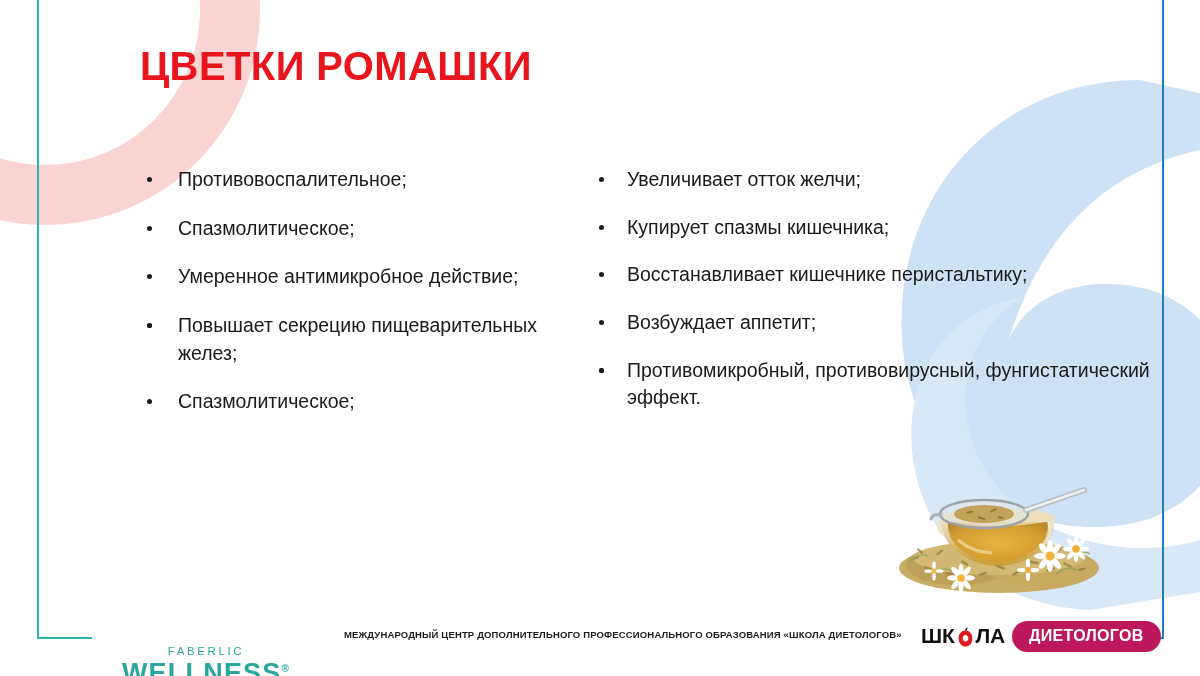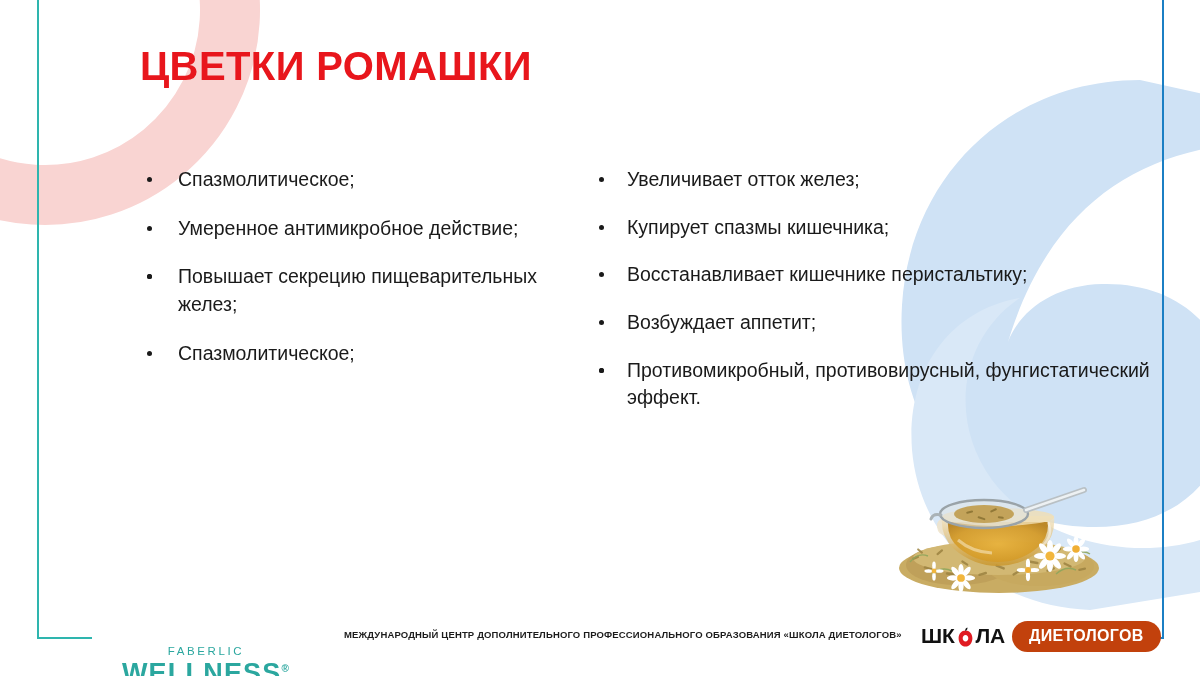--- a/index.html
+++ b/index.html
@@ -209,21 +209,21 @@
   .apple-o {
     position: relative;
     display: inline-block;
     width: 19px;
     height: 21px;
     margin: 0 1px;
   }
   .apple-o svg { display: block; width: 100%; height: 100%; }
   .logo-pill {
     margin-left: 7px;
-    background: #c2410c;
+    background: #be185d;
     color: #ffffff;
     font-size: 16px;
     font-weight: bold;
     letter-spacing: 0.3px;
     padding: 6px 17px 7px 17px;
     border-radius: 17px;
   }
 </style>
 </head>
 <body>
@@ -260,20 +260,24 @@
 
   <div class="content">
 
     <div class="slide-title">ЦВЕТКИ РОМАШКИ</div>
 
 
     <div class="col col-left">
       <ul class="bullets">
         <li>
           <span class="bullet-dot"></span>
+          <span>Противовоспалительное;</span>
+        </li>
+        <li>
+          <span class="bullet-dot"></span>
           <span>Спазмолитическое;</span>
         </li>
         <li>
           <span class="bullet-dot"></span>
           <span>Умеренное антимикробное действие;</span>
         </li>
         <li>
           <span class="bullet-dot"></span>
         </li>
         <li>
@@ -284,21 +288,21 @@
           <span class="bullet-dot"></span>
           <span>Спазмолитическое;</span>
         </li>
       </ul>
     </div>
 
     <div class="col col-right">
       <ul class="bullets">
         <li>
           <span class="bullet-dot"></span>
-          <span>Увеличивает отток желез;</span>
+          <span>Увеличивает отток желчи;</span>
         </li>
         <li>
           <span class="bullet-dot"></span>
           <span>Купирует спазмы кишечника;</span>
         </li>
         <li>
           <span class="bullet-dot"></span>
           <span>Восстанавливает кишечнике перистальтику;</span>
         </li>
         <li>

